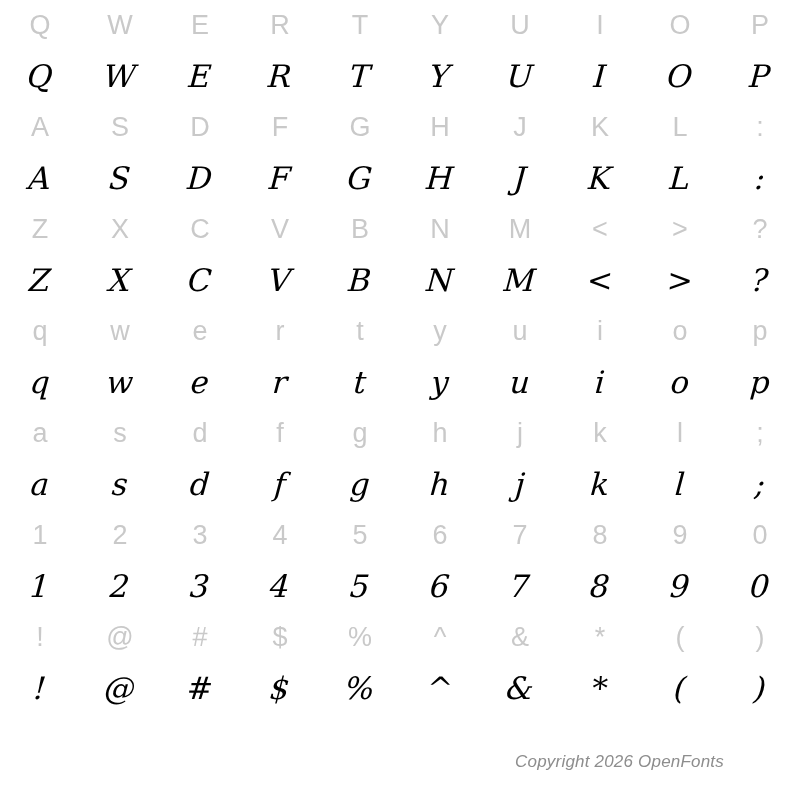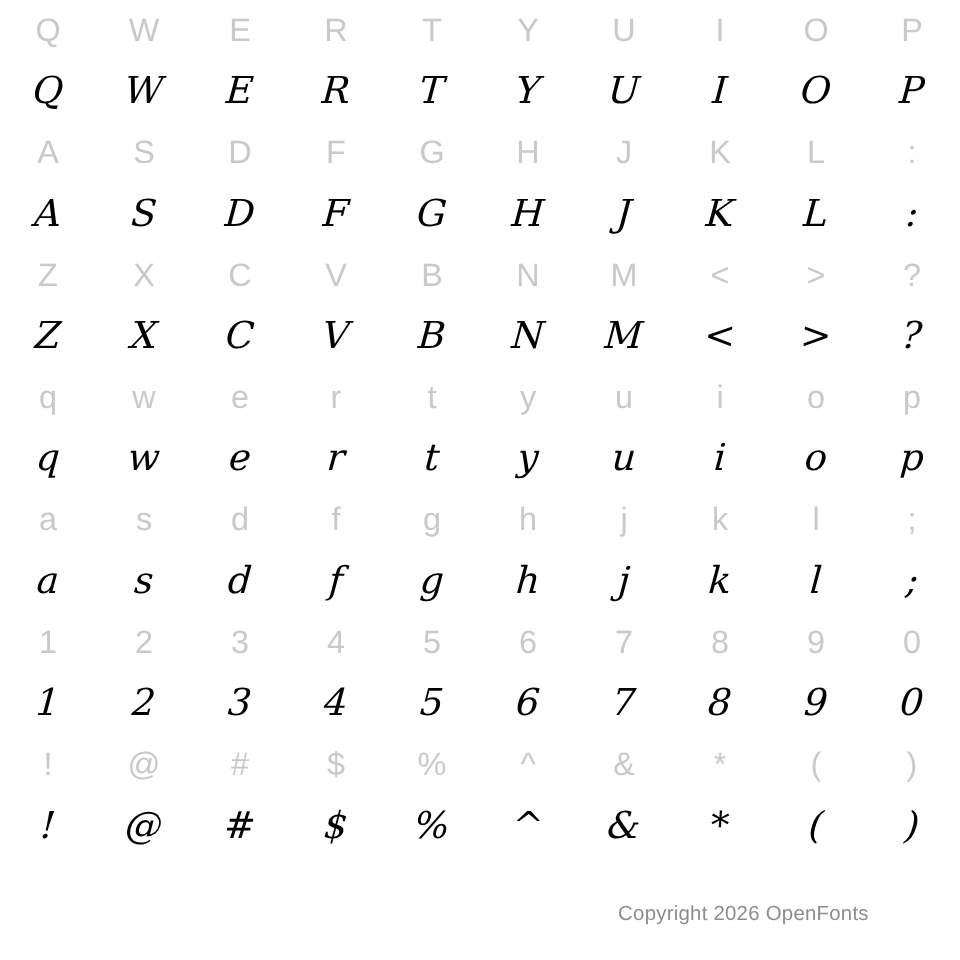--- a/index.html
+++ b/index.html
@@ -65,20 +65,21 @@
     transform: skewX(-4deg);
   }
   .copyright {
     position: absolute;
     right: 76px;
     bottom: 28px;
     color: #8d8d8d;
     font-size: 17px;
     font-family: "Liberation Sans", sans-serif;
     letter-spacing: 0.2px;
+    font-style: italic;
   }
 </style>
 </head>
 <body>
 
 <div id="sheet">
   <div class="grid" id="grid">
       <div class="row row-ref">
         <div class="cell">Q</div>
         <div class="cell">W</div>

